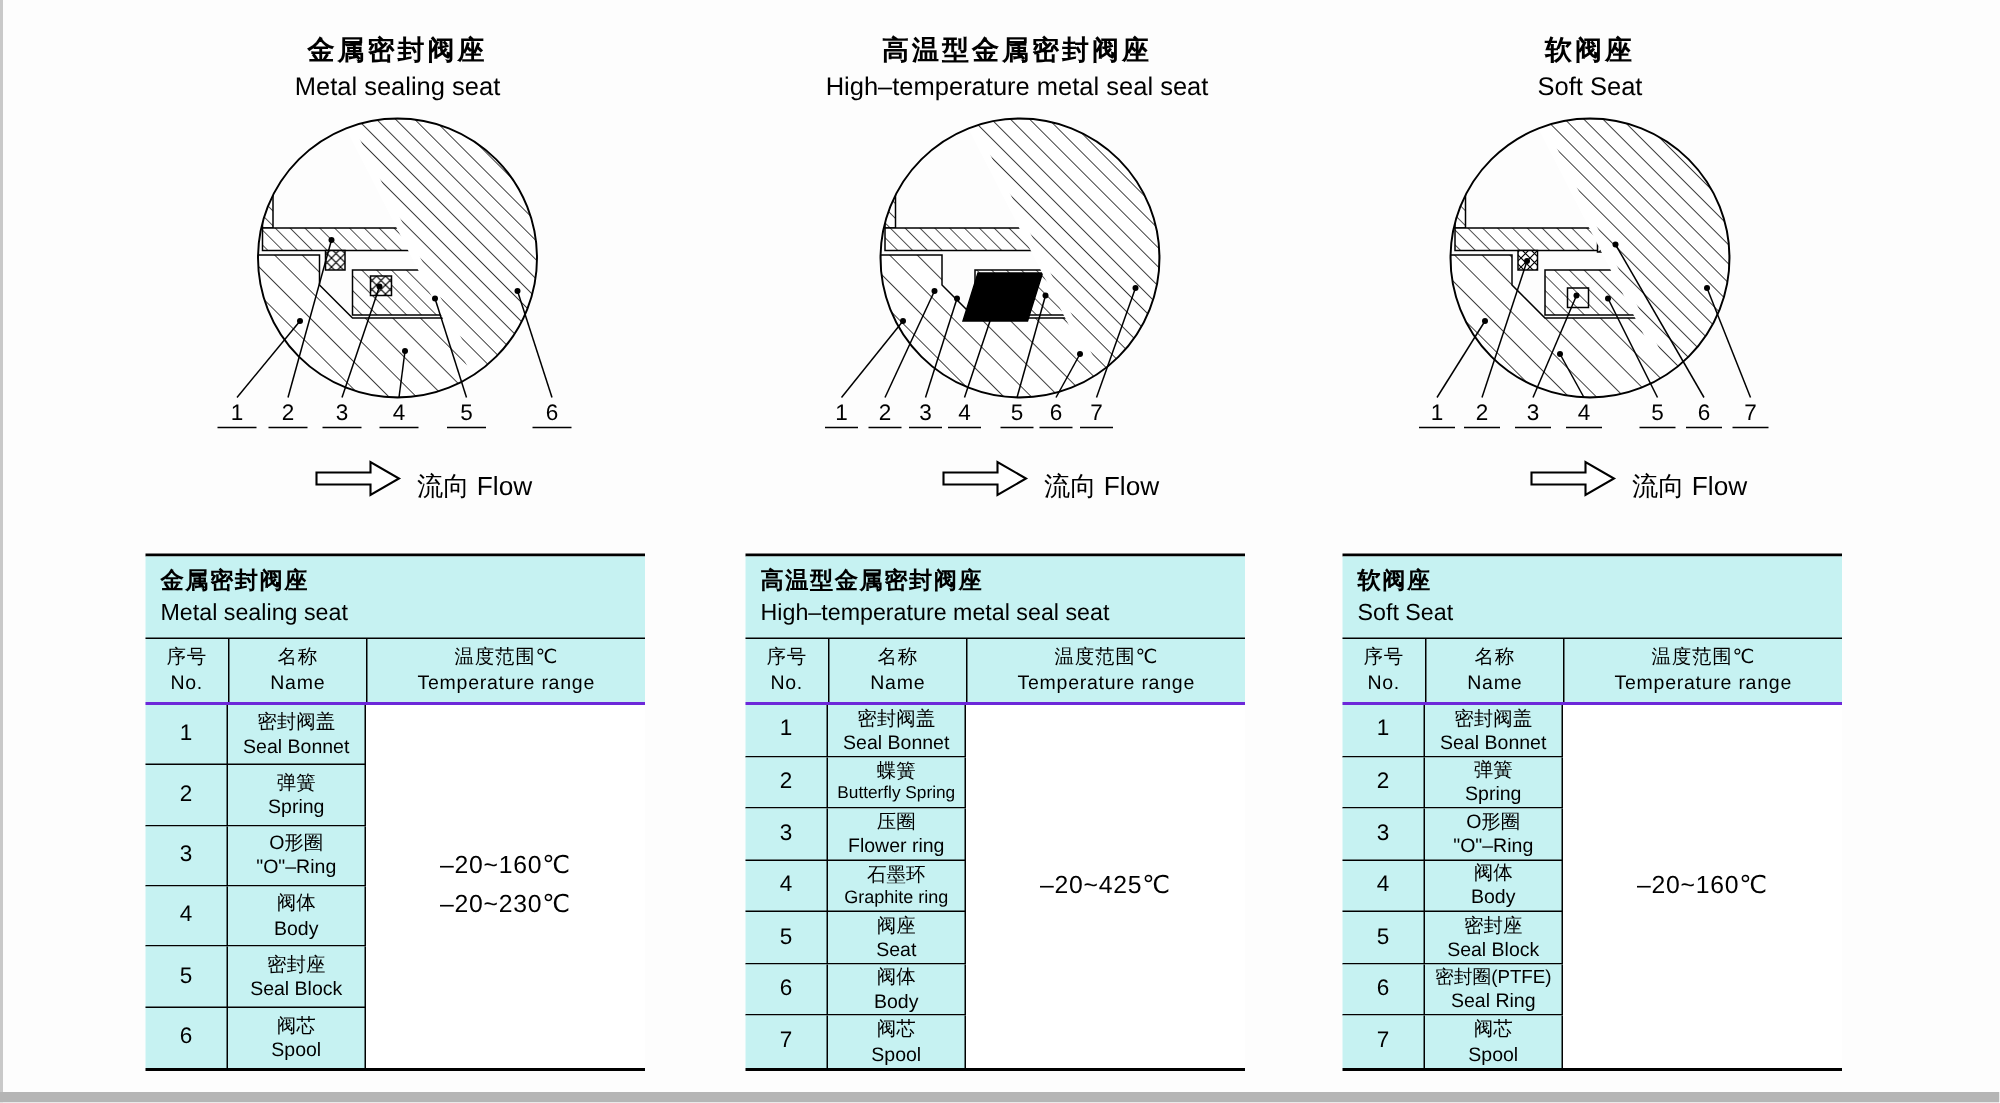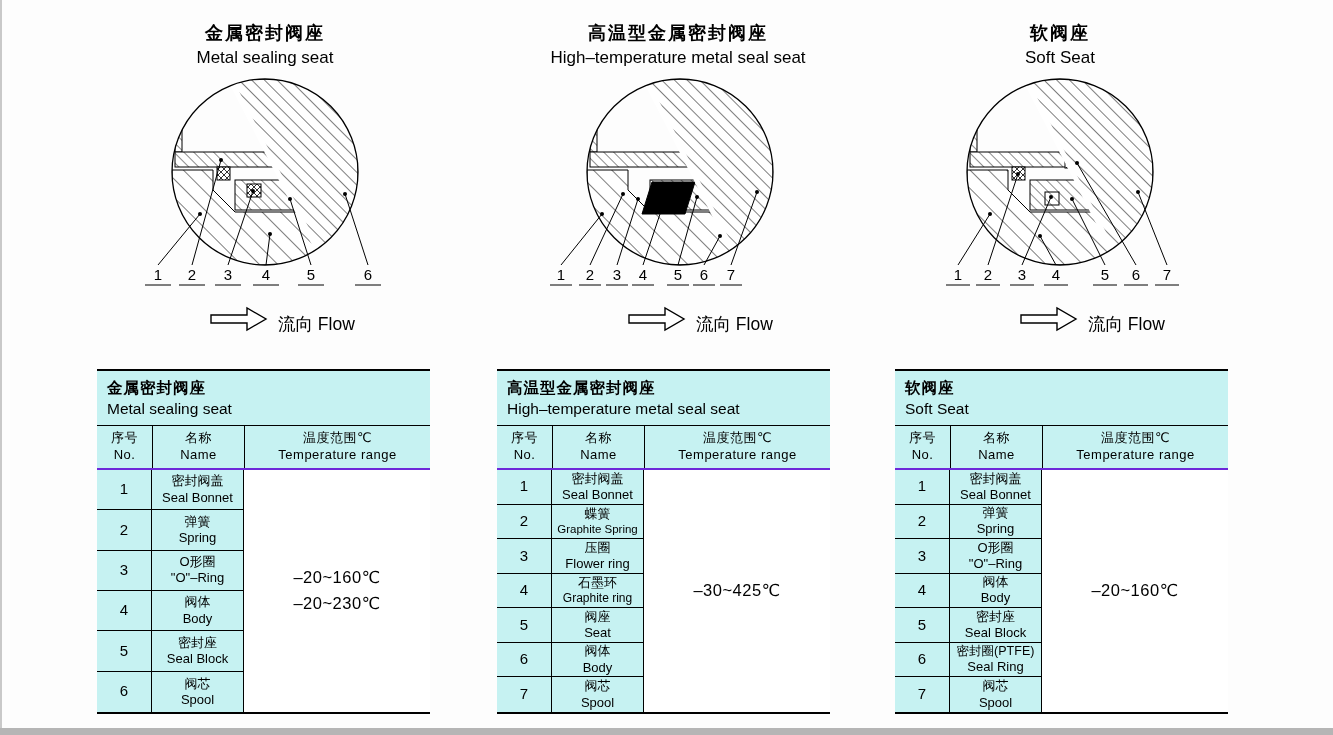--- a/index.html
+++ b/index.html
@@ -292,21 +292,21 @@
   <div class="t-body">
     <div class="t-left" style="grid-template-rows:repeat(7,1fr);">
       <div class="cell no">1</div>
       <div class="cell nm">
           <span>密封阀盖</span>
           <span>Seal Bonnet</span>
         </div>
       <div class="cell no">2</div>
       <div class="cell nm">
           <span>蝶簧</span>
-          <span style="font-size:11.5px;">Graphite Spring</span>
+          <span style="font-size:11.5px;">Butterfly Spring</span>
         </div>
       <div class="cell no">3</div>
       <div class="cell nm">
           <span>压圈</span>
           <span>Flower ring</span>
         </div>
       <div class="cell no">4</div>
       <div class="cell nm">
           <span>石墨环</span>
           <span style="font-size:12px;">Graphite ring</span>
@@ -321,21 +321,21 @@
           <span>阀体</span>
           <span>Body</span>
         </div>
       <div class="cell no">7</div>
       <div class="cell nm">
           <span>阀芯</span>
           <span>Spool</span>
         </div>
     </div>
     <div class="t-temp">
-      <div>–30~425℃</div>
+      <div>–20~425℃</div>
     </div>
   </div>
 </div>
 
 <div class="col-title" style="left:890px;width:340px;">
   <div class="zh">软阀座</div>
   <div class="en">Soft Seat</div>
 </div>
 
 <svg class="diagram" style="left:900px;top:64px;" width="360" height="228" viewBox="0 0 360 228">

